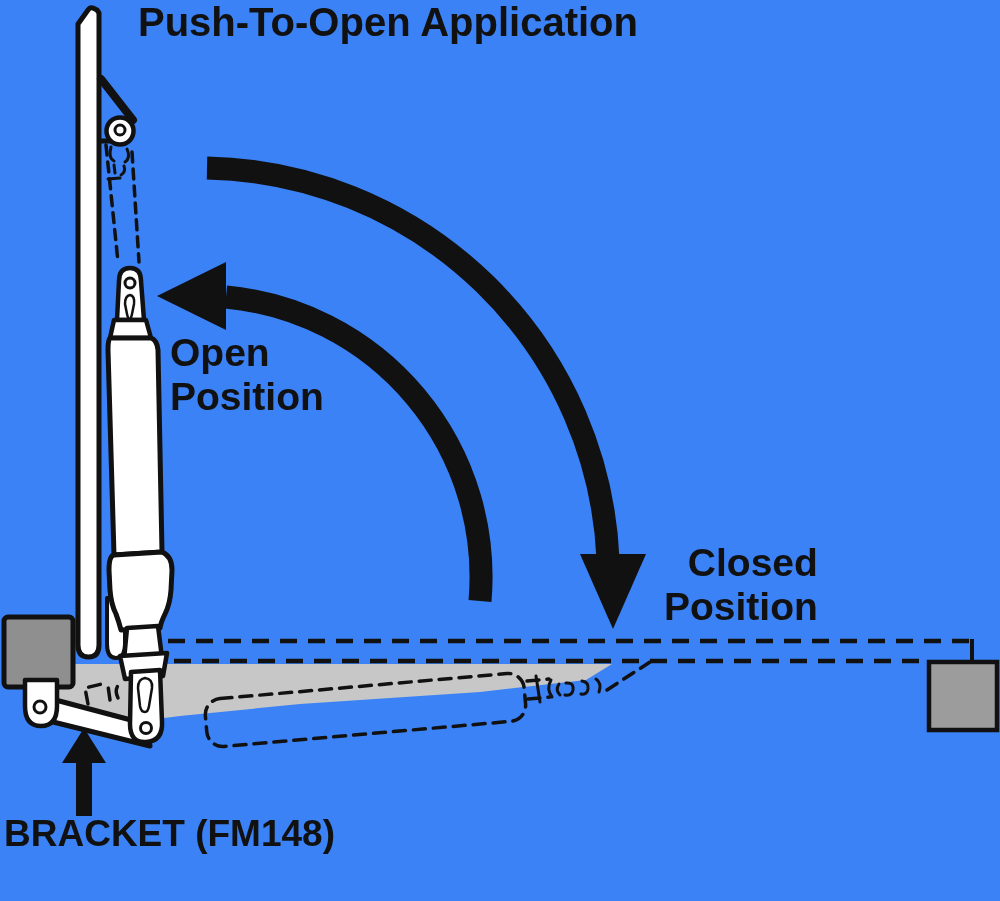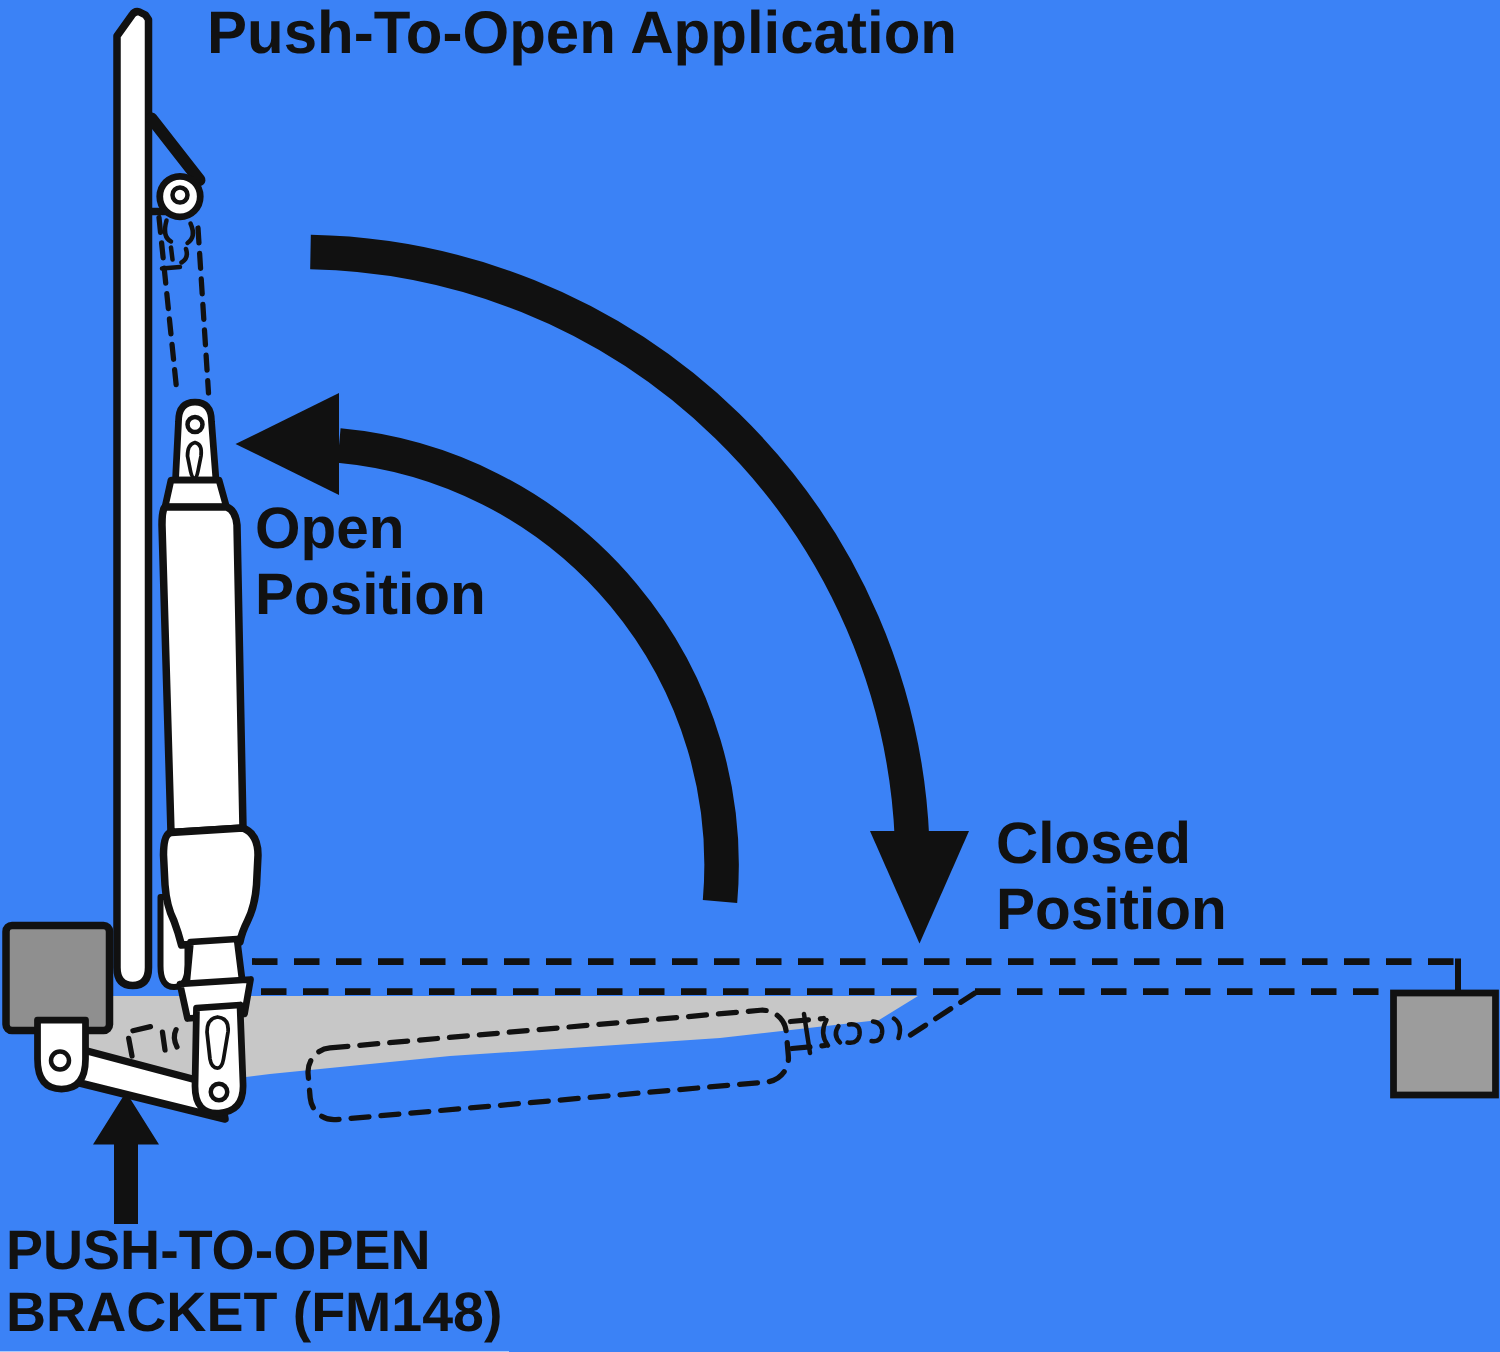--- a/index.html
+++ b/index.html
@@ -5,21 +5,21 @@
   html,body{margin:0;padding:0;background:#fff;}
   #stage{
     position:relative;width:1000px;height:901px;background:#3b82f6;
     font-family:"Liberation Sans","DejaVu Sans",sans-serif;overflow:hidden;
   }
   #art{position:absolute;left:0;top:0;}
   .lbl{position:absolute;color:#111;font-weight:700;white-space:nowrap;}
   .lbl div{line-height:1.12;}
   #title-label{left:138px;top:0px;font-size:40px;}
   #open-label{left:170px;top:331px;font-size:39px;}
-  #closed-label{left:664px;top:541px;font-size:39px;}
+  #closed-label{left:664px;top:541px;font-size:39px;text-align:right;}
   #bracket-label{left:4px;top:813px;font-size:37px;line-height:1.14;}
 </style>
 </head>
 <body>
 
 <div id="stage">
 
   <svg id="art" width="1000" height="901" viewBox="0 0 1000 901">
 
     <polygon points="58,664 612,664 586,680 480,692 300,704 180,716 100,726 58,722" fill="#c7c7c7"></polygon>
@@ -115,17 +115,16 @@
     <div>Open</div>
     <div>Position</div>
   </div>
 
   <div class="lbl" id="closed-label">
     <div>Closed</div>
     <div>Position</div>
   </div>
 
   <div class="lbl" id="bracket-label">
-    <div>PUSH-TO-OPEN</div>
     <div>BRACKET (FM148)</div>
   </div>
 
 </div>
 
 </body></html>

